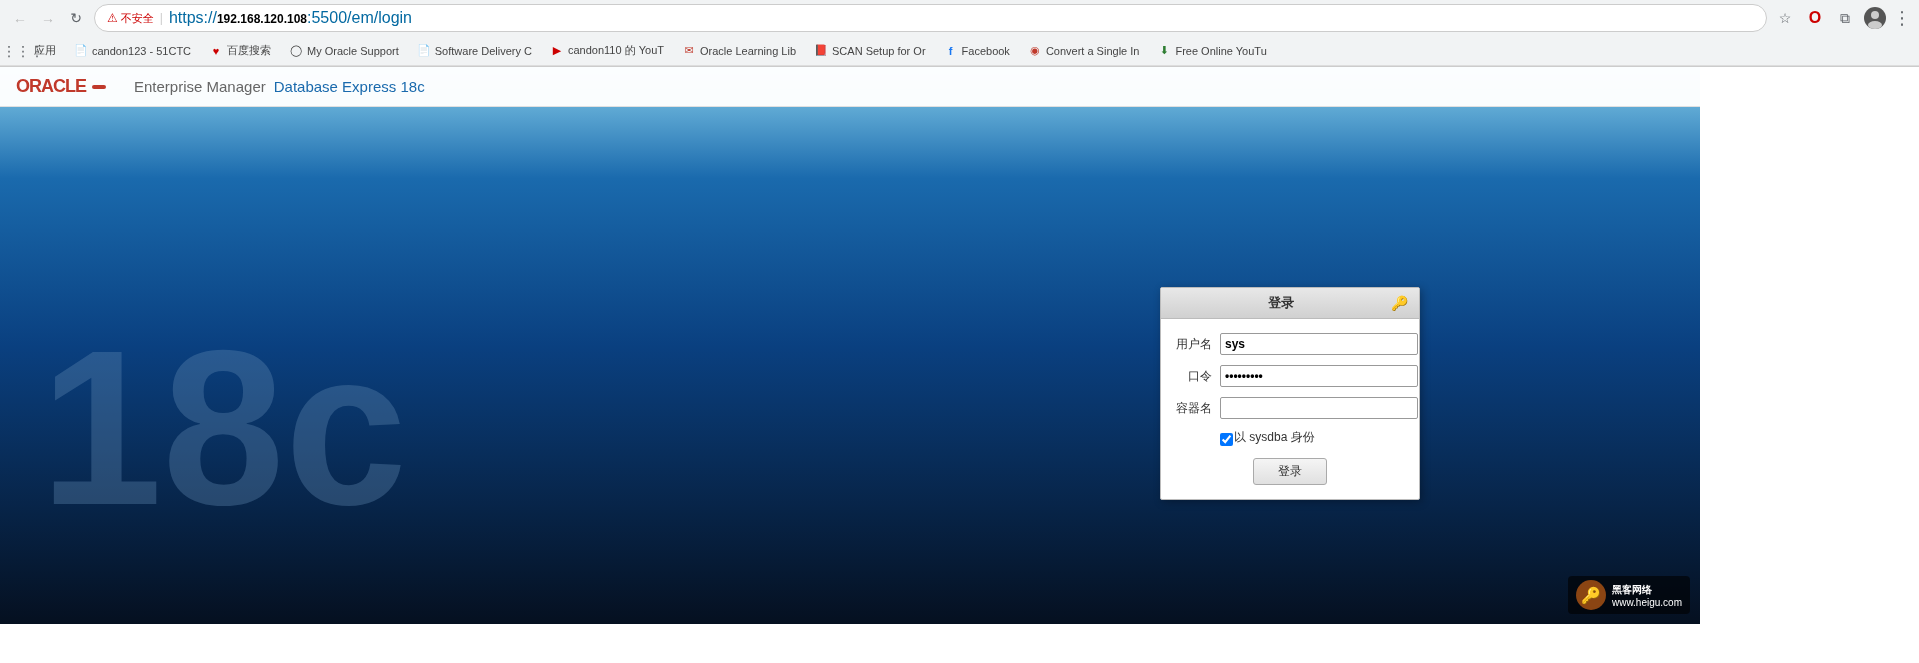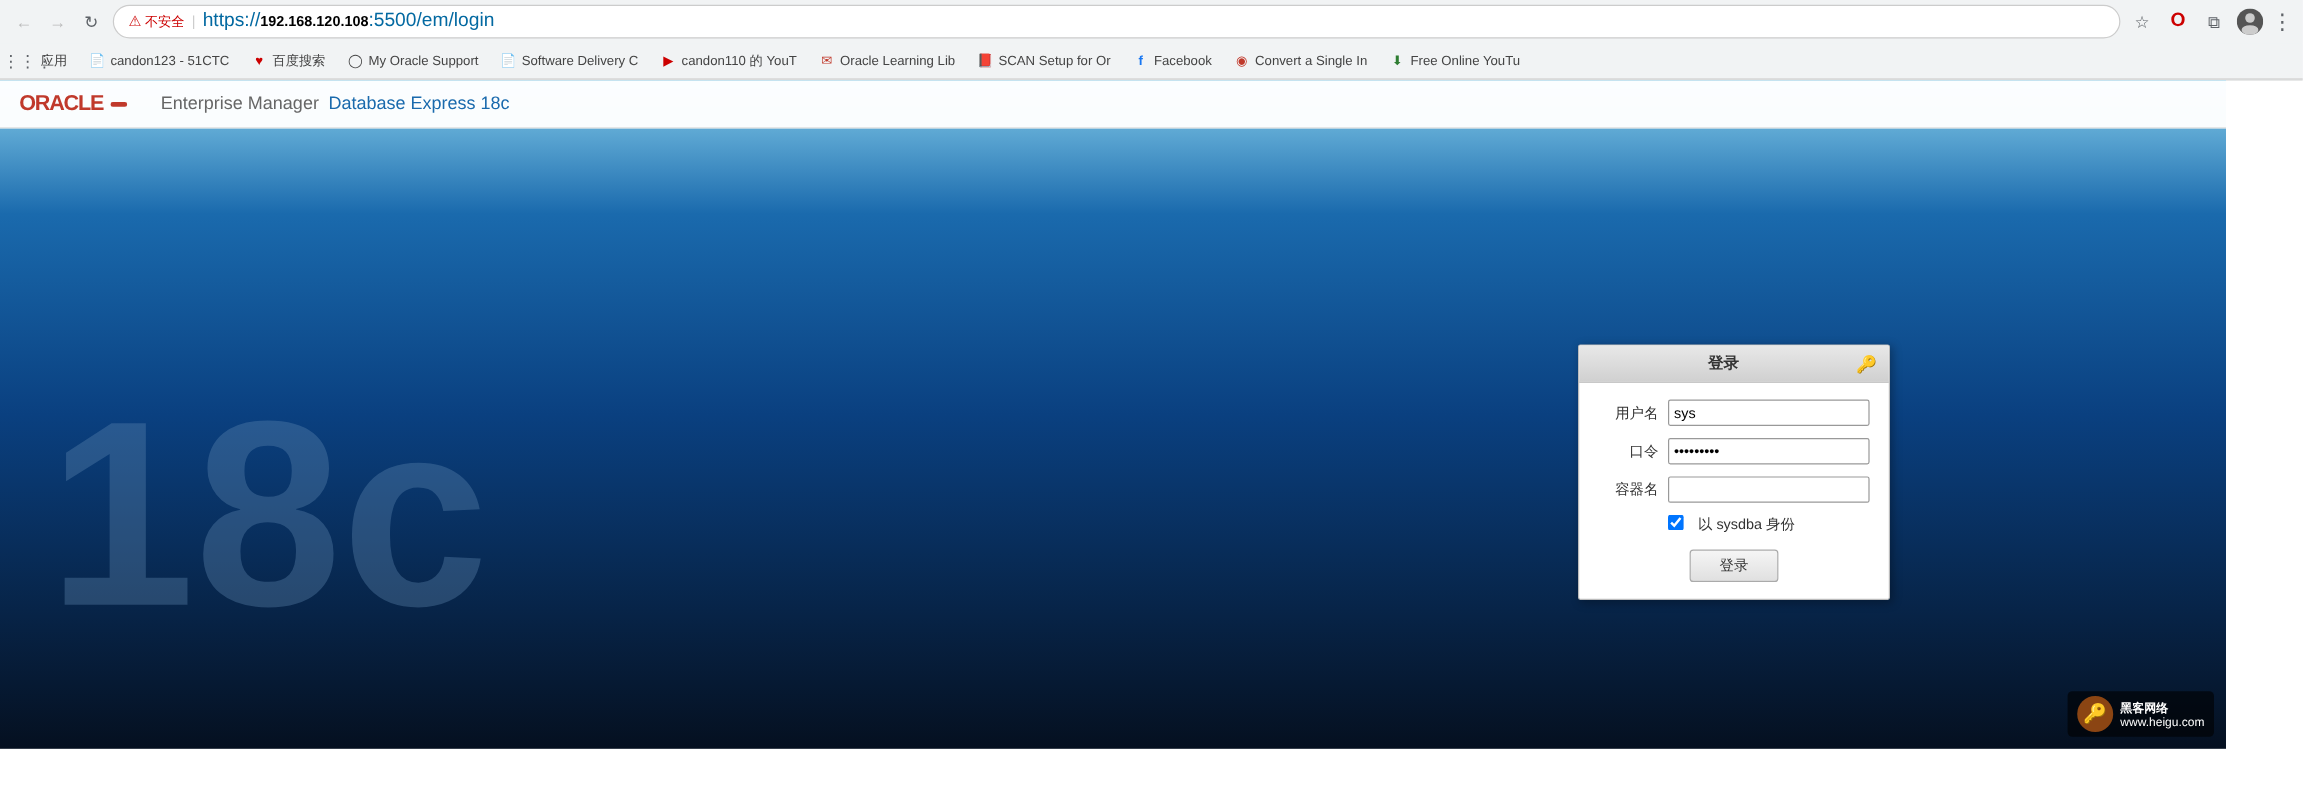--- a/index.html
+++ b/index.html
@@ -24,42 +24,42 @@
     .opera-icon { color: #c00; font-size: 16px; font-weight: bold; }
     .menu-dots { font-size: 18px; color: #5f6368; cursor: pointer; }
 
     
     .bookmarks-bar { height: 30px; background: #f1f3f4; border-bottom: 1px solid #ddd; display: flex; align-items: center; padding: 0 8px; gap: 2px; overflow: hidden; }
     .bookmark-item { display: flex; align-items: center; gap: 4px; padding: 3px 8px; border-radius: 4px; cursor: pointer; white-space: nowrap; font-size: 11px; color: #444; }
     .bookmark-icon { width: 14px; height: 14px; display: flex; align-items: center; justify-content: center; font-size: 11px; }
     .bk-apps { font-size: 14px; color: #5f6368; }
 
     
-    .page-content { position: relative; width: 1855px; height: 557px; background: linear-gradient(to bottom, #87ceeb 0%, #1a6aad 20%, #0a4080 50%, #051020 100%); overflow: hidden; }
+    .page-content { position: relative; width: 1700px; height: 557px; background: linear-gradient(to bottom, #87ceeb 0%, #1a6aad 20%, #0a4080 50%, #051020 100%); overflow: hidden; }
 
     
     .page-header { background: rgba(255,255,255,0.97); padding: 8px 16px; display: flex; align-items: center; gap: 8px; height: 40px; border-bottom: 1px solid #e0e0e0; }
     .oracle-logo { display: flex; align-items: center; gap: 4px; }
     .oracle-text-red { color: #c0392b; font-size: 18px; font-weight: bold; letter-spacing: -1px; }
     .oracle-text-gray { color: #666; font-size: 15px; font-weight: normal; margin-left: 20px; }
     .em-db-express { color: #1a6aad; font-size: 15px; }
 
     
     .big-18c { position: absolute; bottom: 86px; left: 40px; font-size: 220px; font-weight: bold; color: rgba(100, 140, 180, 0.35); line-height: 1; user-select: none; font-family: 'Arial', sans-serif; }
 
     
     .login-dialog { position: absolute; right: 280px; top: 220px; width: 260px; background: #fff; border: 1px solid #bbb; box-shadow: 2px 2px 8px rgba(0,0,0,0.3); border-radius: 2px; }
     .login-dialog-header { background: linear-gradient(to bottom, #e8e8e8, #d0d0d0); padding: 6px 10px; display: flex; justify-content: space-between; align-items: center; border-bottom: 1px solid #bbb; }
     .login-dialog-title { font-size: 13px; font-weight: bold; color: #333; text-align: center; flex: 1; }
     .login-dialog-close { cursor: pointer; font-size: 14px; color: #666; }
-    .login-form { padding: 14px 16px; }
+    .login-form { padding: 14px 1px; }
     .form-row { display: flex; align-items: center; margin-bottom: 10px; }
     .form-label { width: 50px; text-align: right; margin-right: 8px; font-size: 12px; color: #333; white-space: nowrap; }
-    .form-input { flex: 1; height: 22px; border: 1px solid #999; padding: 2px 4px; font-size: 12px; border-radius: 2px; }
-    .checkbox-row { display: flex; align-items: flex-start; margin-bottom: 12px; margin-left: 58px; gap: 12px; font-size: 12px; color: #333; }
+    .form-input { flex: 1; height: 22px; border: 1px solid #999; padding: 2px 4px; font-size: 12px; border-radius: 2px; font-weight: bold; }
+    .checkbox-row { display: flex; align-items: flex-end; margin-bottom: 12px; margin-left: 58px; gap: 1px; font-size: 12px; color: #333; }
     .checkbox-row input[type=checkbox] { margin: 0; }
     .login-btn-row { display: flex; justify-content: center; }
     .login-btn { padding: 4px 24px; background: linear-gradient(to bottom, #f5f5f5, #e0e0e0); border: 1px solid #aaa; border-radius: 3px; cursor: pointer; font-size: 12px; color: #333; }
 
     
     .watermark { position: absolute; bottom: 10px; right: 10px; background: rgba(0,0,0,0.6); border-radius: 4px; padding: 4px 8px; display: flex; align-items: center; gap: 6px; }
     .watermark-icon { width: 30px; height: 30px; border-radius: 50%; background: #8b4513; display: flex; align-items: center; justify-content: center; color: #fff; font-size: 16px; }
     .watermark-text { color: #fff; font-size: 10px; }
     .watermark-text div:first-child { font-weight: bold; }
   </style>

